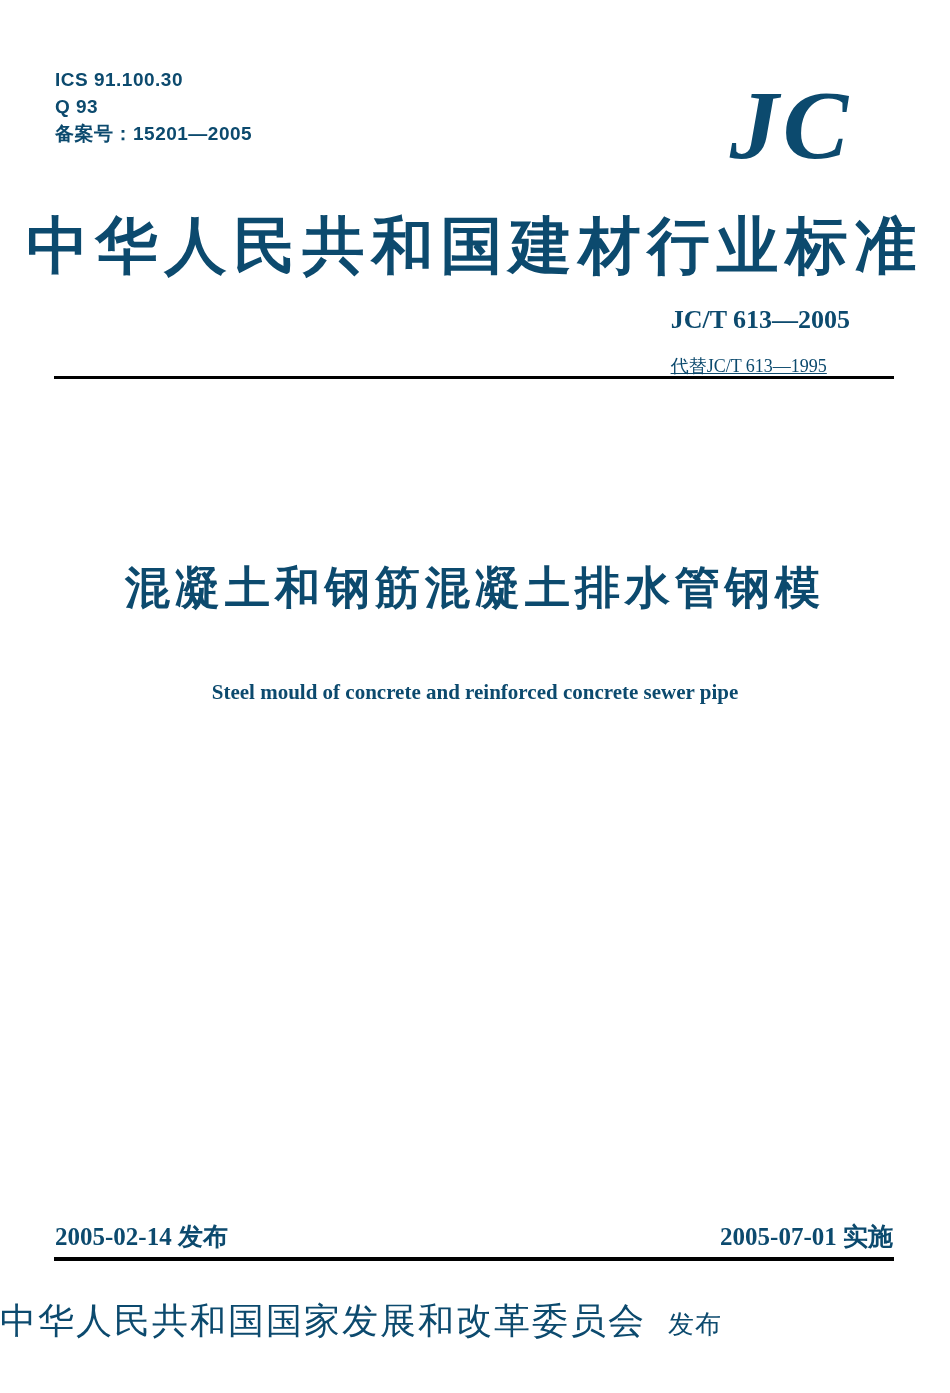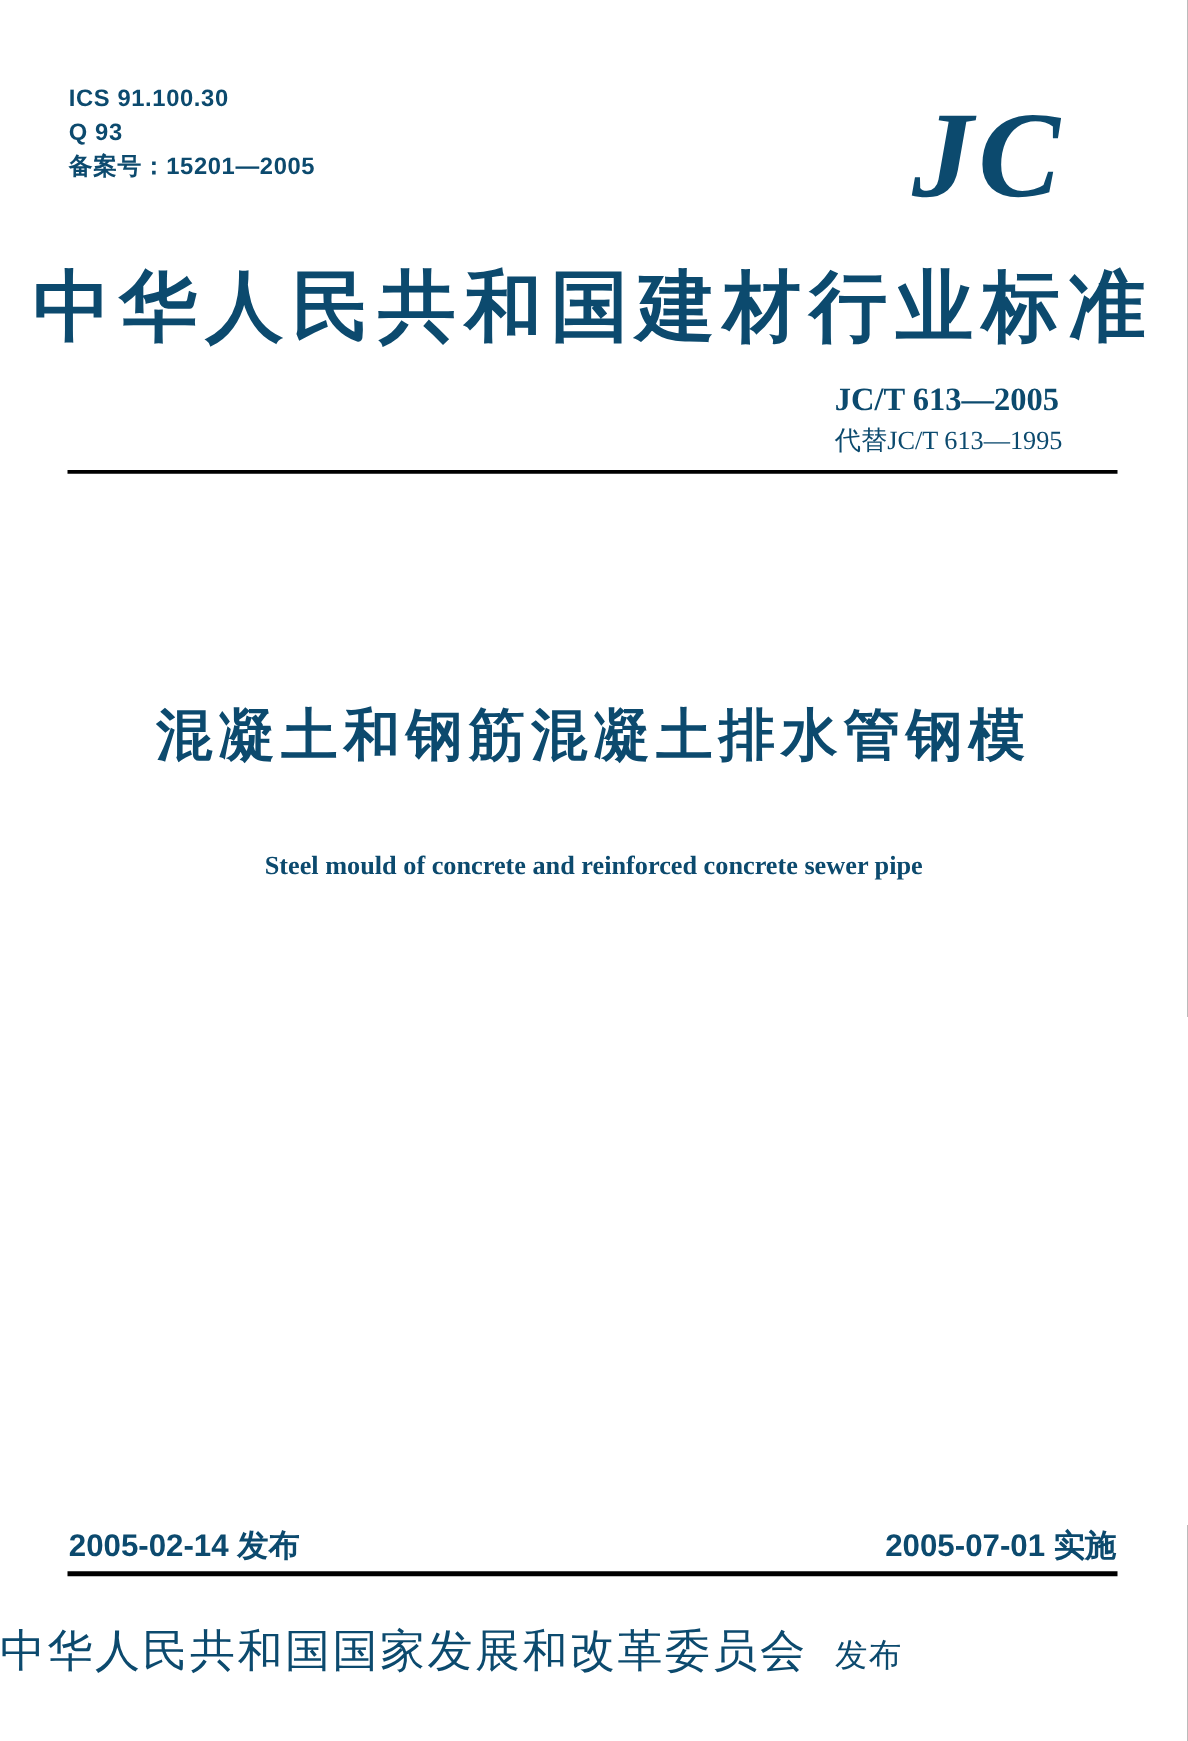--- a/index.html
+++ b/index.html
@@ -35,21 +35,21 @@
     font-weight:bold;font-size:62px;line-height:1.1;
     letter-spacing:7px;white-space:nowrap;
   }
   
   .std-num{
     position:absolute;top:304px;right:100px;
     text-align:left;line-height:1.25;
     font-family:"Liberation Serif",serif;
   }
   .std-num .num{font-size:26px;font-weight:bold;}
-  .std-num .replaces{font-size:21px;font-weight:normal;margin-top:2px;}
+  .std-num .replaces{font-size:18px;font-weight:normal;margin-top:18px;text-decoration:underline;}
   
   .rule{position:absolute;left:54px;width:840px;background:#000;border:0;margin:0;}
   .rule-top{top:376px;height:3px;}
   .rule-bottom{top:1257px;height:4px;}
   
   .doc-title-zh{
     position:absolute;top:561px;left:0;width:950px;
     margin:0;text-align:center;
     font-family:Liberation Serif, serif;
     font-weight:bold;font-size:45px;line-height:1.2;
@@ -59,21 +59,21 @@
     position:absolute;top:679px;left:0;width:950px;
     margin:0;text-align:center;
     font-family:"Liberation Serif",serif;
     font-weight:bold;font-size:21px;line-height:1.3;
   }
   
   .dates{
     position:absolute;top:1220px;left:55px;right:57px;
     display:flex;justify-content:space-between;align-items:baseline;
     font-size:25px;font-weight:bold;
-    font-family:Liberation Sans, sans-serif;
+    font-family:Liberation Serif, serif;
   }
   
   .issuer{
     position:absolute;top:1300px;left:0;width:950px;
     text-align:left;white-space:nowrap;
     font-family:"Liberation Serif",serif;
     font-weight:normal;font-size:36px;line-height:1.2;
     letter-spacing:2px;
   }
   .issuer .suffix{

